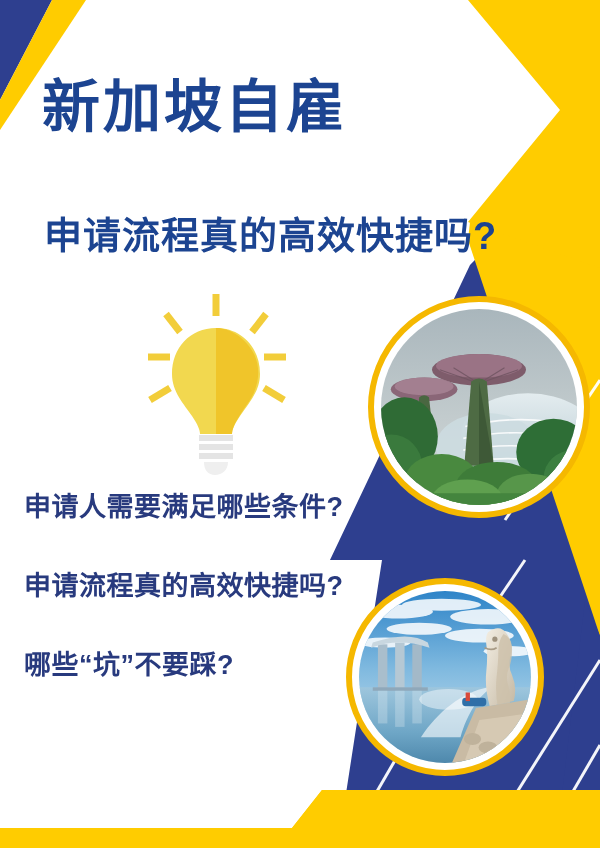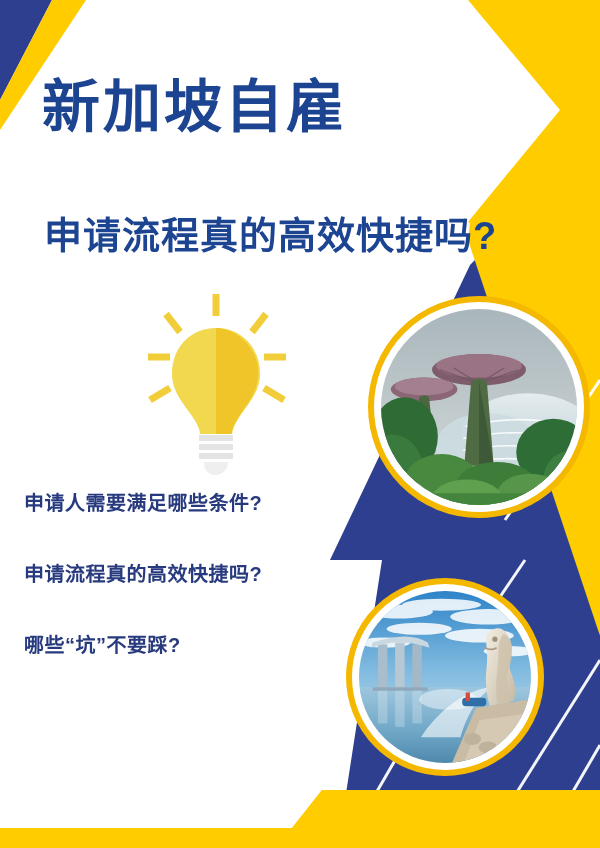--- a/index.html
+++ b/index.html
@@ -45,21 +45,21 @@
     z-index:40;
   }
   #questions{
     position:absolute;
     left:24px;
     top:492px;
     width:370px;
     z-index:40;
   }
   .question{
-    font-size:20px;
+    font-size:27px;
     font-weight:bold;
     color:#283A7E;
     letter-spacing:0.5px;
     margin:0 0 48px 0;
     white-space:nowrap;
     line-height:1.15;
   }
   .question:last-child{margin-bottom:8px;}
 
   

